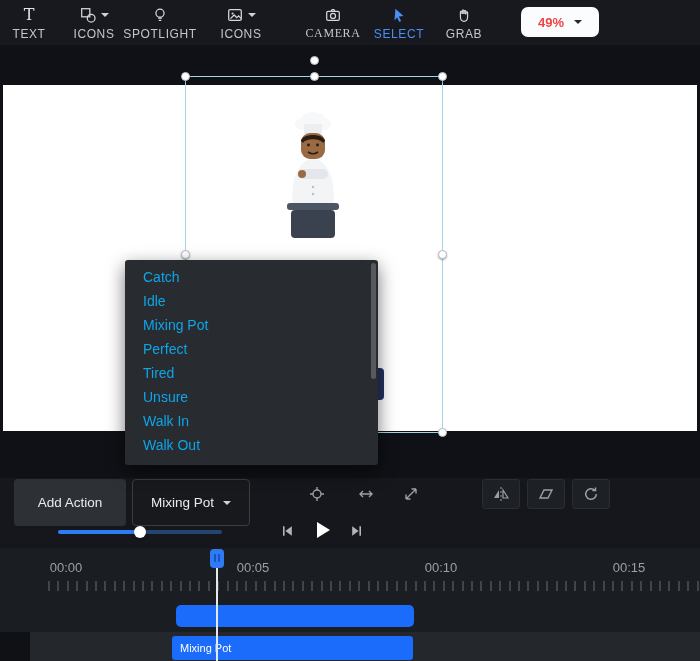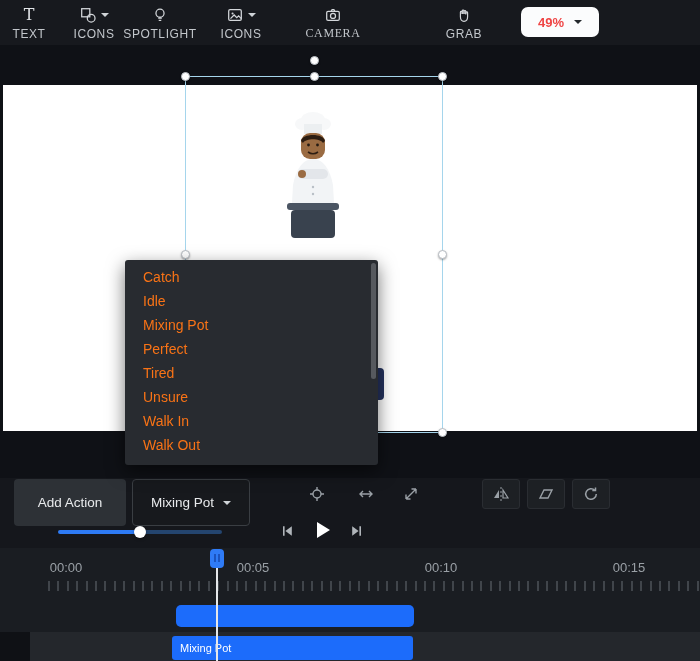--- a/index.html
+++ b/index.html
@@ -26,21 +26,21 @@
   .stage { position:absolute; left:0; top:45px; width:700px; height:433px; background:#0f1116; }
   .canvas { position:absolute; left:3px; top:40px; width:694px; height:346px; background:#ffffff; }
   .scene-prop { position:absolute; left:368px; top:323px; width:16px; height:32px; background:#25335f; border-radius:4px; }
   .character { position:absolute; left:271px; top:62px; width:84px; height:140px; }
   
   .selbox { position:absolute; left:185px; top:31px; width:258px; height:357px; border:1px solid #a5d5ec; z-index:4; }
   .handle { position:absolute; width:9px; height:9px; border-radius:50%; background:#ffffff; border:1px solid #b7bcc2; box-shadow:0 1px 2px rgba(0,0,0,.35); }
   
   .dropdown { position:absolute; left:125px; top:260px; width:253px; height:205px; background:#282b30; border-radius:3px;
               box-shadow:0 6px 18px rgba(0,0,0,.55); z-index:30; padding:5px 0; }
-  .dd-item { height:24px; display:flex; align-items:center; padding-left:18px; font-size:14px; color:#f97316; cursor:pointer; }
+  .dd-item { height:24px; display:flex; align-items:center; padding-left:18px; font-size:14px; color:#0ea5e9; cursor:pointer; }
   .dd-scroll { position:absolute; right:2px; top:3px; width:5px; height:199px; }
   .dd-thumb { position:absolute; left:0; top:0; width:5px; height:116px; background:#56595e; border-radius:3px; }
   
   .btn { position:absolute; top:479px; height:47px; border-radius:4px; display:flex; align-items:center; justify-content:center;
          font-size:13.5px; color:#e8eaec; cursor:pointer; }
   .btn-add { left:14px; width:112px; background:#2d3136; }
   .btn-action { left:132px; width:118px; background:#17191d; border:1px solid #3a3e43; gap:9px; }
   .icon-btn { position:absolute; top:480px; width:38px; height:28px; display:flex; align-items:center; justify-content:center; cursor:pointer; border-radius:3px; }
   .icon-btn.boxed { background:#1d2024; border:1px solid #2a2d32; height:30px; top:479px; }
   
@@ -153,20 +153,28 @@
       <div class="tool-iconrow">
         <svg width="18" height="18" viewBox="0 0 20 20" fill="none" stroke="#d3d6da" stroke-width="1.4">
           <rect x="3" y="6" width="14" height="10" rx="1.5"></rect>
             <circle cx="10" cy="11" r="2.8"></circle>
             <path d="M8 6l1-2h2l1 2"></path>
         </svg>
       </div>
       <span class="tool-label">CAMERA</span>
     </div>
 
+    <div class="tool active" style="left:370px;">
+      <div class="tool-iconrow">
+        <svg width="18" height="18" viewBox="0 0 20 20">
+          <path d="M6 3l9 8-5.2.8 2.6 5-2 .9-2.5-5L5 16z" fill="#4d8df6"></path>
+        </svg>
+      </div>
+      <span class="tool-label">SELECT</span>
+    </div>
 
     <div class="tool" style="left:435px;">
       <div class="tool-iconrow">
         <svg width="18" height="18" viewBox="0 0 20 20" fill="none" stroke="#d3d6da" stroke-width="1.3">
           <path d="M6 10V7a1 1 0 012 0v2"></path>
             <path d="M8 9V5.5a1 1 0 012 0V9"></path>
             <path d="M10 9V6a1 1 0 012 0v3"></path>
             <path d="M12 9.5V7.5a1 1 0 012 0V12c0 3-1.6 5-4 5s-4-2-4-5v-2"></path>
         </svg>
       </div>

